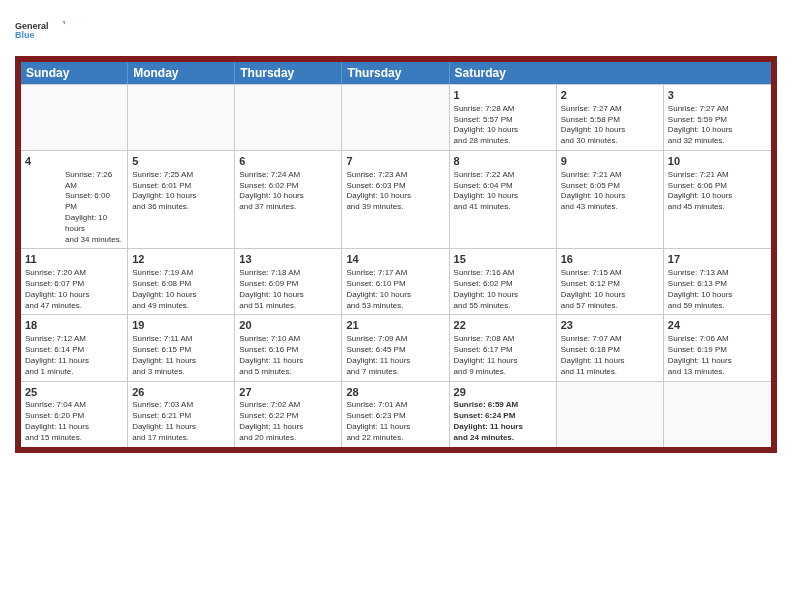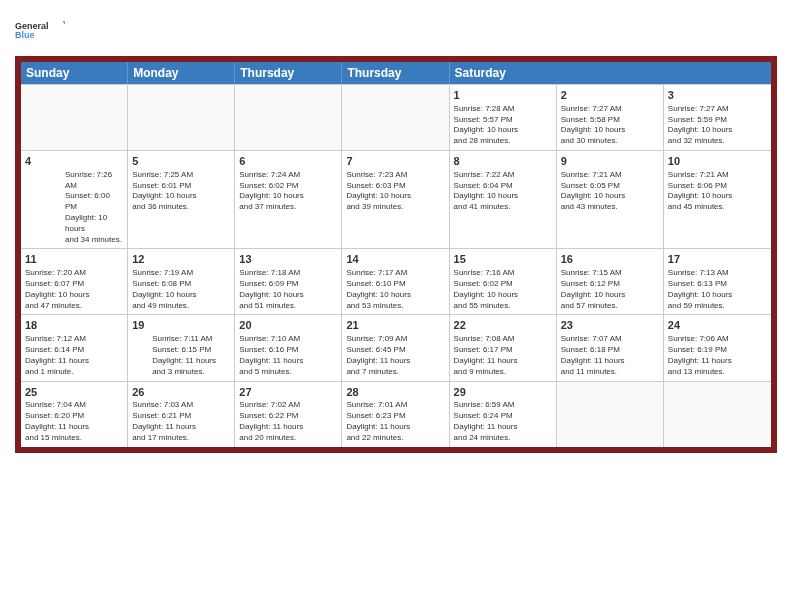--- a/index.html
+++ b/index.html
@@ -252,21 +252,21 @@
         <div class="cal-row">
           <div class="cal-cell">
             <div class="day-num">18</div>
             <div class="cell-info" style="white-space: pre-line;">Sunrise: 7:12 AM
 Sunset: 6:14 PM
 Daylight: 11 hours
 and 1 minute.</div>
           </div>
           <div class="cal-cell">
             <div class="day-num">19</div>
-            <div class="cell-info" style="white-space: pre-line; margin-left: 20px;">Sunrise: 7:11 AM
+            <div class="cell-info" style="white-space: pre-line;">Sunrise: 7:11 AM
 Sunset: 6:15 PM
 Daylight: 11 hours
 and 3 minutes.</div>
           </div>
           <div class="cal-cell">
             <div class="day-num">20</div>
             <div class="cell-info" style="white-space: pre-line;">Sunrise: 7:10 AM
 Sunset: 6:16 PM
 Daylight: 11 hours
 and 5 minutes.</div>
@@ -324,21 +324,21 @@
           </div>
           <div class="cal-cell">
             <div class="day-num">28</div>
             <div class="cell-info" style="white-space: pre-line;">Sunrise: 7:01 AM
 Sunset: 6:23 PM
 Daylight: 11 hours
 and 22 minutes.</div>
           </div>
           <div class="cal-cell">
             <div class="day-num">29</div>
-            <div class="cell-info" style="white-space: pre-line;">Sunrise: 6:59 AM
+            <div class="cell-info" style="white-space: pre-line; font-weight: bold;">Sunrise: 6:59 AM
 Sunset: 6:24 PM
 Daylight: 11 hours
 and 24 minutes.</div>
           </div>
           <div class="cal-cell empty"></div>
           <div class="cal-cell empty"></div>
         </div>
       </div>
   </div>
 </div>

